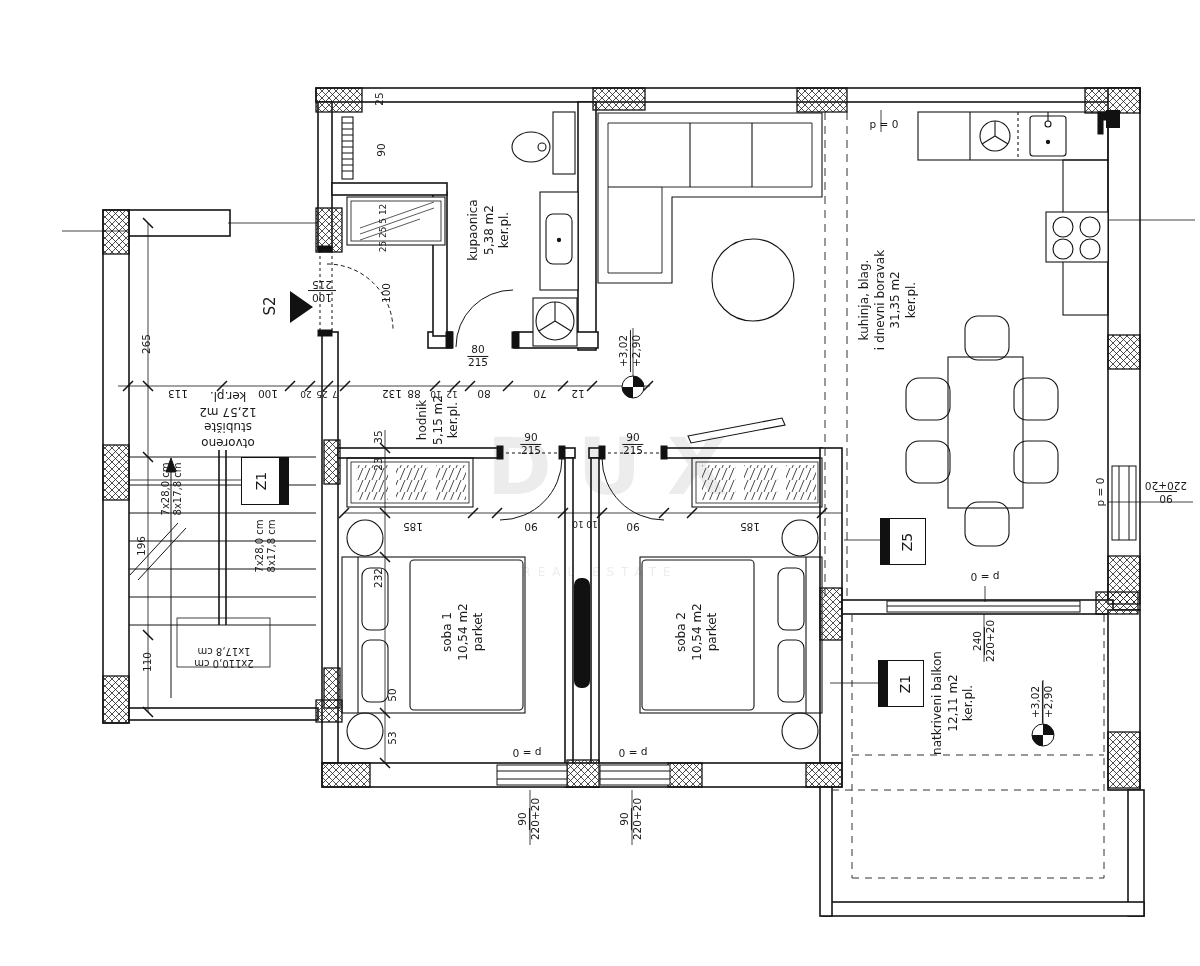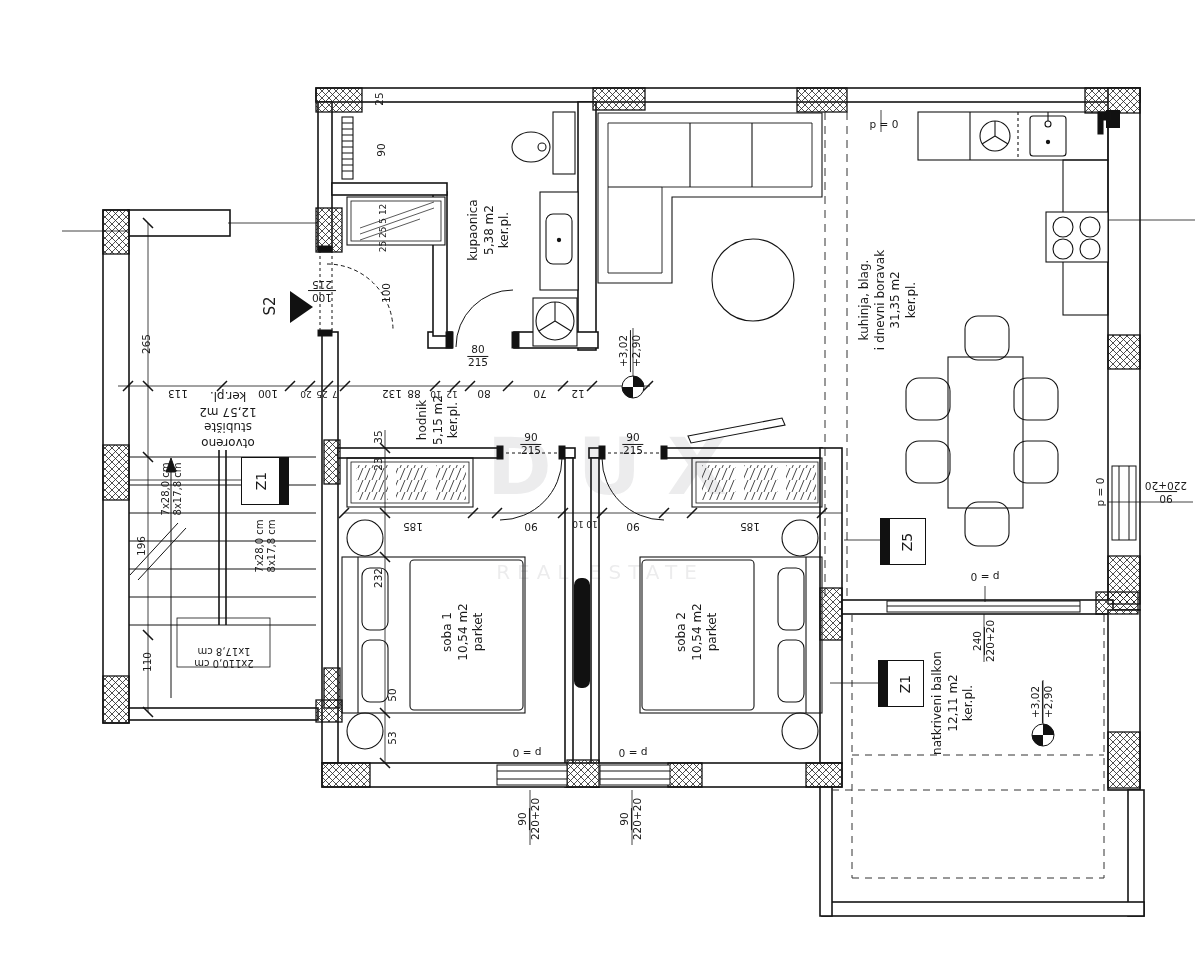--- a/index.html
+++ b/index.html
@@ -20,21 +20,21 @@
   .stair2{display:flex;flex-direction:column;align-items:center;line-height:1.2;font-size:10px;}
   .mk{position:absolute;border:1.6px solid #111;background:#fff;z-index:4;}
   .mk .bar{position:absolute;top:0;bottom:0;width:9px;background:#111;}
   .mk .bar.left{left:0;} .mk .bar.right{right:0;}
   .mk .mlbl{position:absolute;left:50%;top:50%;font-size:14px;
             transform:translate(-50%,-50%) rotate(-90deg);}
   .s2{font-size:15px;}
   #wm{position:absolute;left:620px;top:467px;transform:translate(-50%,-50%);
       font-size:78px;font-weight:bold;letter-spacing:26px;color:rgba(40,40,60,0.09);z-index:6;}
   #wm2{position:absolute;left:600px;top:572px;transform:translate(-50%,-50%);
-      font-size:20px;letter-spacing:7px;color:rgba(40,40,60,0.09);z-index:6;}
+      font-size:12px;letter-spacing:7px;color:rgba(40,40,60,0.09);z-index:6;}
 </style>
 </head>
 <body>
 
 <div id="plan">
 
 <svg width="1200" height="966" viewBox="0 0 1200 966">
   <defs>
     <pattern id="ph" width="7" height="7" patternUnits="userSpaceOnUse">
       <path d="M0 7 L7 0 M0 0 L7 7" stroke="#222" stroke-width="0.8" fill="none"></path>

